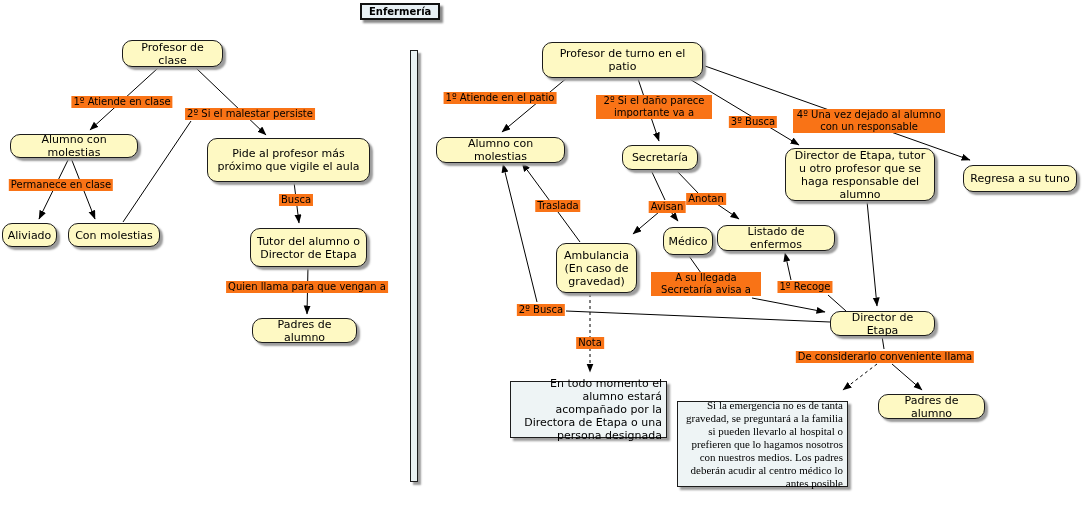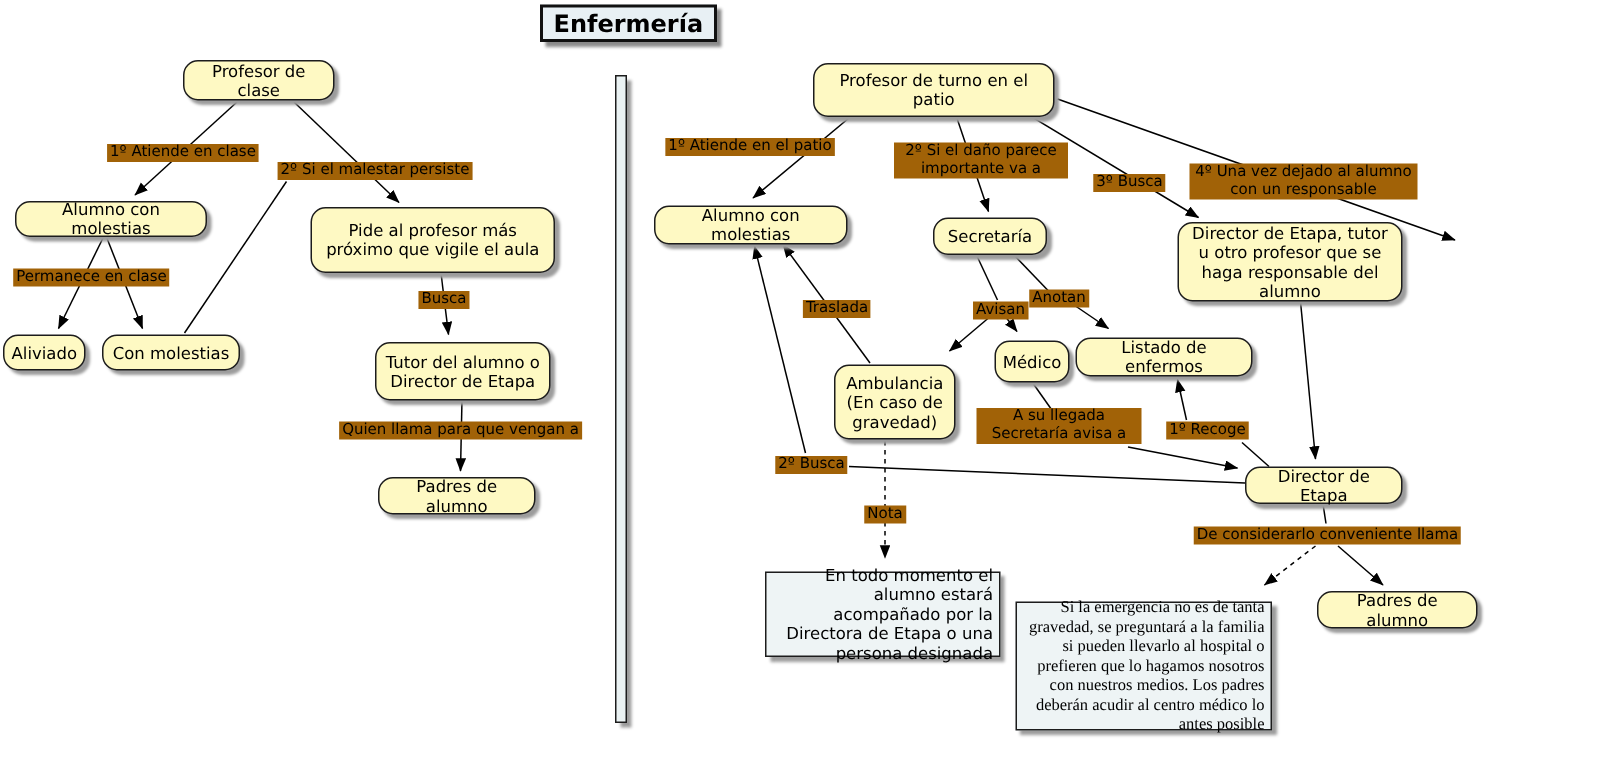--- a/index.html
+++ b/index.html
@@ -18,28 +18,28 @@
   .note{
     position:absolute;box-sizing:border-box;
     background:#eef4f5;border:1.4px solid #1c1c1c;border-radius:0;
     box-shadow:3px 3px 2px #9c9c9c;
     font-size:11px;line-height:13px;text-align:right;
     display:flex;align-items:center;justify-content:center;
     padding:3px 4px;
   }
   .lbl{
     position:absolute;transform:translate(-50%,-50%);
-    background:#a16207;font-size:10px;line-height:12px;text-align:center;
+    background:#f97316;font-size:10px;line-height:12px;text-align:center;
     padding:0 2px;white-space:nowrap;
   }
   .lbl.wrap{white-space:normal;}
   .title-box{
     position:absolute;left:360px;top:3px;box-sizing:border-box;
     background:#e8f0f4;border:2px solid #111;box-shadow:3px 3px 2px #8a8a8a;
-    font-size:16px;font-weight:bold;padding:1px 7px;
+    font-size:10px;font-weight:bold;padding:1px 7px;
   }
   .divider{
     position:absolute;left:410px;top:50px;width:8px;height:432px;box-sizing:border-box;
     background:#eaf2f3;border:1.2px solid #1c1c1c;box-shadow:3px 3px 2px #9c9c9c;
   }
   svg.wires{position:absolute;left:0;top:0;width:1082px;height:508px;}
   svg.wires line{stroke:#000;stroke-width:1;}
   svg.wires line.dash{stroke-dasharray:3,3;}
 </style>
 </head>
@@ -99,20 +99,21 @@
   <div class="lbl" style="left:122px;top:102px;">1º Atiende en clase</div>
   <div class="lbl" style="left:250px;top:114px;">2º Si el malestar persiste</div>
   <div class="lbl" style="left:61px;top:185px;">Permanece en clase</div>
   <div class="lbl" style="left:296px;top:200px;">Busca</div>
   <div class="lbl" style="left:307px;top:287px;">Quien llama para que vengan a</div>
 
   <div class="node" style="left:542px;top:42px;width:161px;height:36px;">Profesor de turno en el patio</div>
   <div class="node" style="left:436px;top:137px;width:129px;height:26px;">Alumno con molestias</div>
   <div class="node" style="left:622px;top:145px;width:76px;height:25px;">Secretaría</div>
   <div class="node" style="left:785px;top:148px;width:150px;height:53px;">Director de Etapa, tutor u otro profesor que se haga responsable del alumno</div>
+  <div class="node" style="left:963px;top:165px;width:114px;height:27px;">Regresa a su tuno</div>
   <div class="node" style="left:556px;top:243px;width:81px;height:50px;">Ambulancia (En caso de gravedad)</div>
   <div class="node" style="left:663px;top:227px;width:50px;height:28px;">Médico</div>
   <div class="node" style="left:830px;top:311px;width:105px;height:25px;">Director de Etapa</div>
   <div class="node" style="left:717px;top:225px;width:118px;height:26px;">Listado de enfermos</div>
   <div class="node" style="left:878px;top:394px;width:107px;height:25px;">Padres de alumno</div>
 
   <div class="note" style="left:510px;top:381px;width:157px;height:57px;">En todo momento el alumno estará acompañado por la Directora de Etapa o una persona designada</div>
   <div class="note" style="left:677px;top:401px;width:171px;height:86px;font-family:Liberation Serif, serif;">Si la emergencia no es de tanta gravedad, se preguntará a la familia si pueden llevarlo al hospital o prefieren que lo hagamos nosotros con nuestros medios. Los padres deberán acudir al centro médico lo antes posible</div>
 
   <div class="lbl" style="left:500px;top:98px;">1º Atiende en el patio</div>

